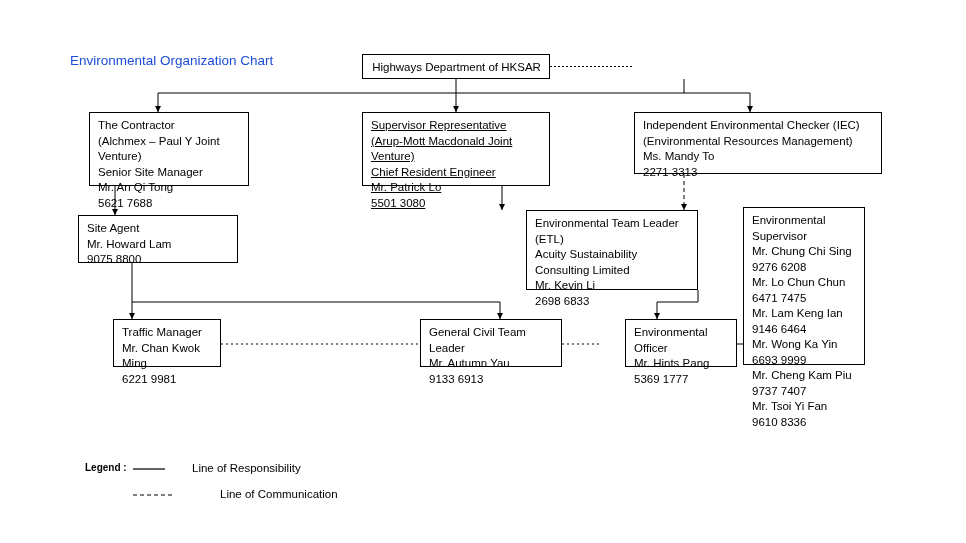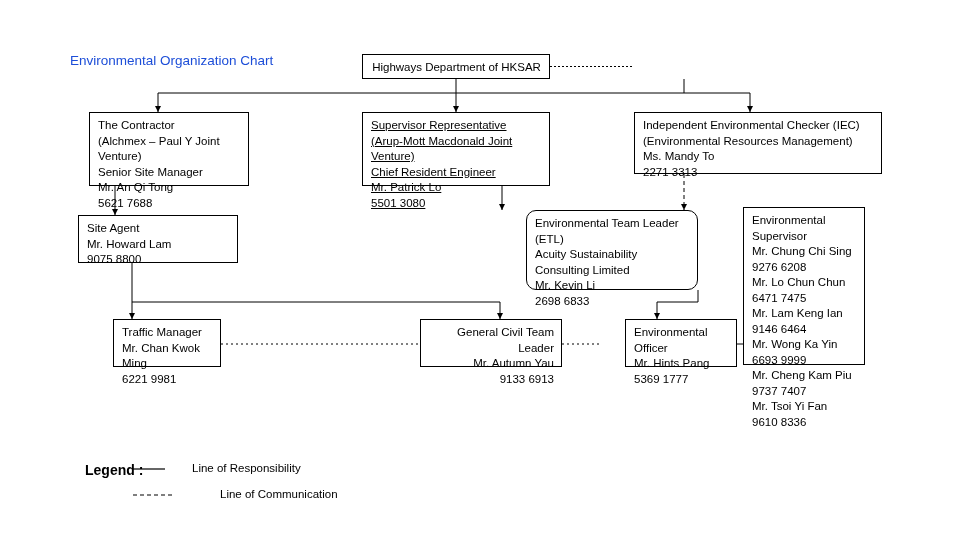--- a/index.html
+++ b/index.html
@@ -38,21 +38,21 @@
   svg.lines {
     position: absolute;
     left: 0;
     top: 0;
     width: 966px;
     height: 543px;
     pointer-events: none;
   }
   .legend-label {
     position: absolute;
-    font-size: 14px;
+    font-size: 10px;
     font-weight: bold;
     white-space: nowrap;
   }
   .legend-text {
     position: absolute;
     font-size: 11.5px;
     white-space: nowrap;
     padding-left: 20px;
   }
 </style>
@@ -122,21 +122,21 @@
 
   <div class="node" style="left:634px; top:112px; width:248px; height:62px;">Independent Environmental Checker (IEC)
 (Environmental Resources Management)
 Ms. Mandy To
 2271 3313</div>
 
   <div class="node" style="left:78px; top:215px; width:160px; height:48px;">Site Agent
 Mr. Howard Lam
 9075 8800</div>
 
-  <div class="node" style="left:526px; top:210px; width:172px; height:80px;border-radius:10px;">Environmental Team Leader (ETL)
+  <div class="node" style="left:526px; top:210px; width:172px; height:80px;">Environmental Team Leader (ETL)
 Acuity Sustainability Consulting Limited
 Mr. Kevin Li
 2698 6833</div>
 
   <div class="node" style="left:743px; top:207px; width:122px; height:158px;">Environmental Supervisor
 Mr. Chung Chi Sing
 9276 6208
 Mr. Lo Chun Chun
 6471 7475
 Mr. Lam Keng Ian
@@ -145,21 +145,21 @@
 6693 9999
 Mr. Cheng Kam Piu
 9737 7407
 Mr. Tsoi Yi Fan
 9610 8336</div>
 
   <div class="node" style="left:78px; top:319px; width:108px; height:48px;margin-left:35px;">Traffic Manager
 Mr. Chan Kwok Ming
 6221 9981</div>
 
-  <div class="node" style="left:420px; top:319px; width:142px; height:48px;text-align:right;">General Civil Team Leader
+  <div class="node" style="left:420px; top:319px; width:142px; height:48px;">General Civil Team Leader
 Mr. Autumn Yau
 9133 6913</div>
 
   <div class="node" style="left:601px; top:319px; width:112px; height:48px;margin-left:24px;">Environmental Officer
 Mr. Hints Pang
 5369 1777</div>
 
   <div class="legend-label" style="left:85px; top:462px;">Legend :</div>
 
   <div class="legend-text" style="left:172px; top:462px;">Line of Responsibility</div>

